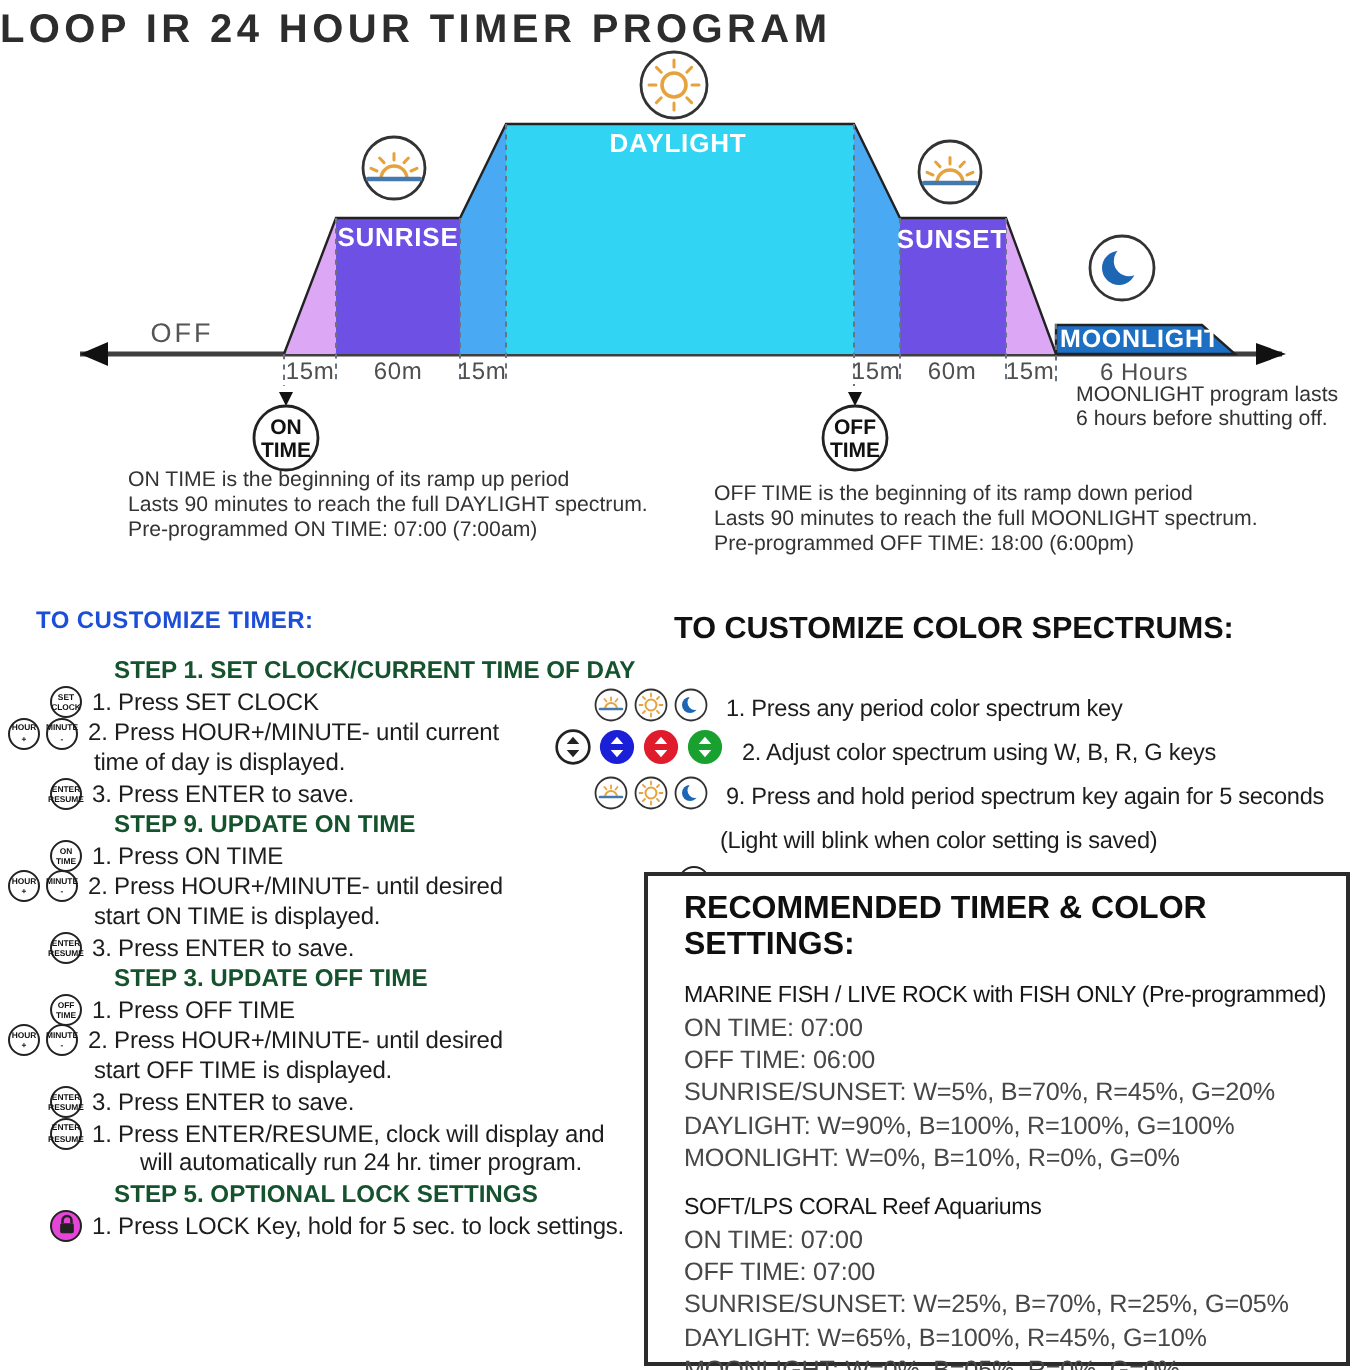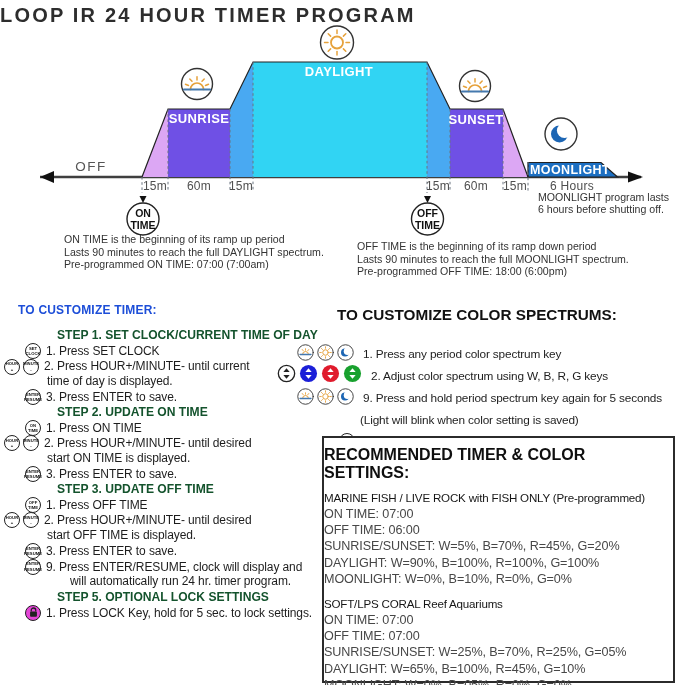--- a/index.html
+++ b/index.html
@@ -39,21 +39,21 @@
   .h2r{font-size:15.3px;font-weight:700;color:#111;margin-left:60px;margin-bottom:18px;}
   .srow{display:flex;align-items:flex-end;margin-bottom:3px;height:19px;}
   .stxt{font-size:11.8px;color:#1d1d1d;letter-spacing:-.15px;margin-left:6px;white-space:nowrap;}
   .picon{width:17px;height:17px;margin-right:3px;flex:none;}
   .ckey{width:19px;height:19px;margin-right:3px;flex:none;}
   .ml20{margin-left:20px}.ml83{margin-left:83px}.ml62{margin-left:62px}
   .srow .key{margin-right:2px;}
 
   
   .recbox{position:absolute;left:322px;top:436px;width:353px;height:247px;
-          border:2px solid #2b2b2b;background:#fff;box-sizing:border-box;padding:8px 0;}
+          border:2px solid #2b2b2b;background:#fff;box-sizing:border-box;padding:8px 18px;}
   .rec-h{font-size:16px;font-weight:700;color:#0f0f0f;margin-bottom:8px;}
   .grp-h{font-size:11.6px;font-weight:400;color:#161616;line-height:16px;letter-spacing:-.2px;white-space:nowrap;}
   .grp-l{font-size:12.6px;color:#474747;line-height:16.2px;letter-spacing:-.1px;white-space:nowrap;}
   .grp2{margin-top:9px;}
 </style>
 </head>
 <body>
 
 <div class="canvas">
 
@@ -193,21 +193,21 @@
     </div>
     <div class="cont ml29">time of day is displayed.</div>
     <div class="line ml7">
       <span class="key">
           <span class="kl">ENTER</span>
           <span class="kl">RESUME</span>
         </span>
       <span class="txt">3. Press ENTER to save.</span>
     </div>
 
-    <div class="step-h">STEP 2. UPDATE ON TIME</div>
+    <div class="step-h">STEP 9. UPDATE ON TIME</div>
     <div class="line ml7">
       <span class="key">
           <span class="kl">ON</span>
           <span class="kl">TIME</span>
         </span>
       <span class="txt">1. Press ON TIME</span>
     </div>
     <div class="line mlneg">
       <span class="key dbl">
           <span class="kl">HOUR</span>
@@ -254,21 +254,21 @@
           <span class="kl">RESUME</span>
         </span>
       <span class="txt">3. Press ENTER to save.</span>
     </div>
 
     <div class="line ml7">
       <span class="key">
           <span class="kl">ENTER</span>
           <span class="kl">RESUME</span>
         </span>
-      <span class="txt">9. Press ENTER/RESUME, clock will display and</span>
+      <span class="txt">1. Press ENTER/RESUME, clock will display and</span>
     </div>
     <div class="cont ml52">will automatically run 24 hr. timer program.</div>
 
     <div class="step-h">STEP 5. OPTIONAL LOCK SETTINGS</div>
     <div class="line ml7">
       <span class="key lock">
         <svg width="9" height="11" viewBox="0 0 10 12">
             <path d="M2.5,5 V3.5 a2.5,2.5 0 0 1 5,0 V5" stroke="#222" stroke-width="1.4" fill="none"></path>
             <rect x="1.2" y="5" width="7.6" height="5.6" rx="1" fill="#222"></rect>
           </svg>

